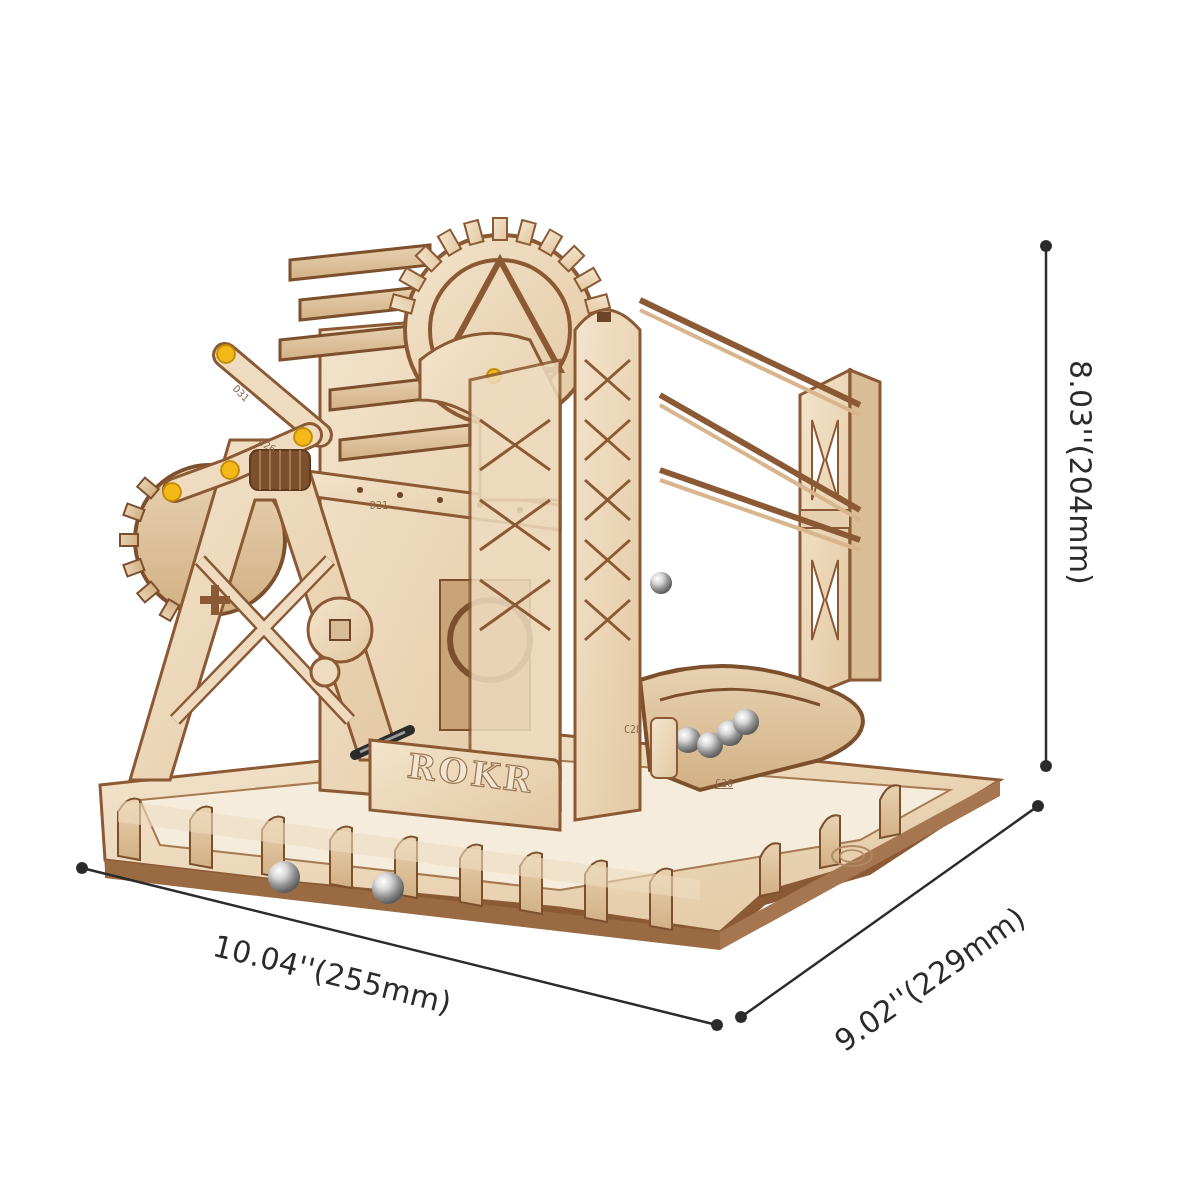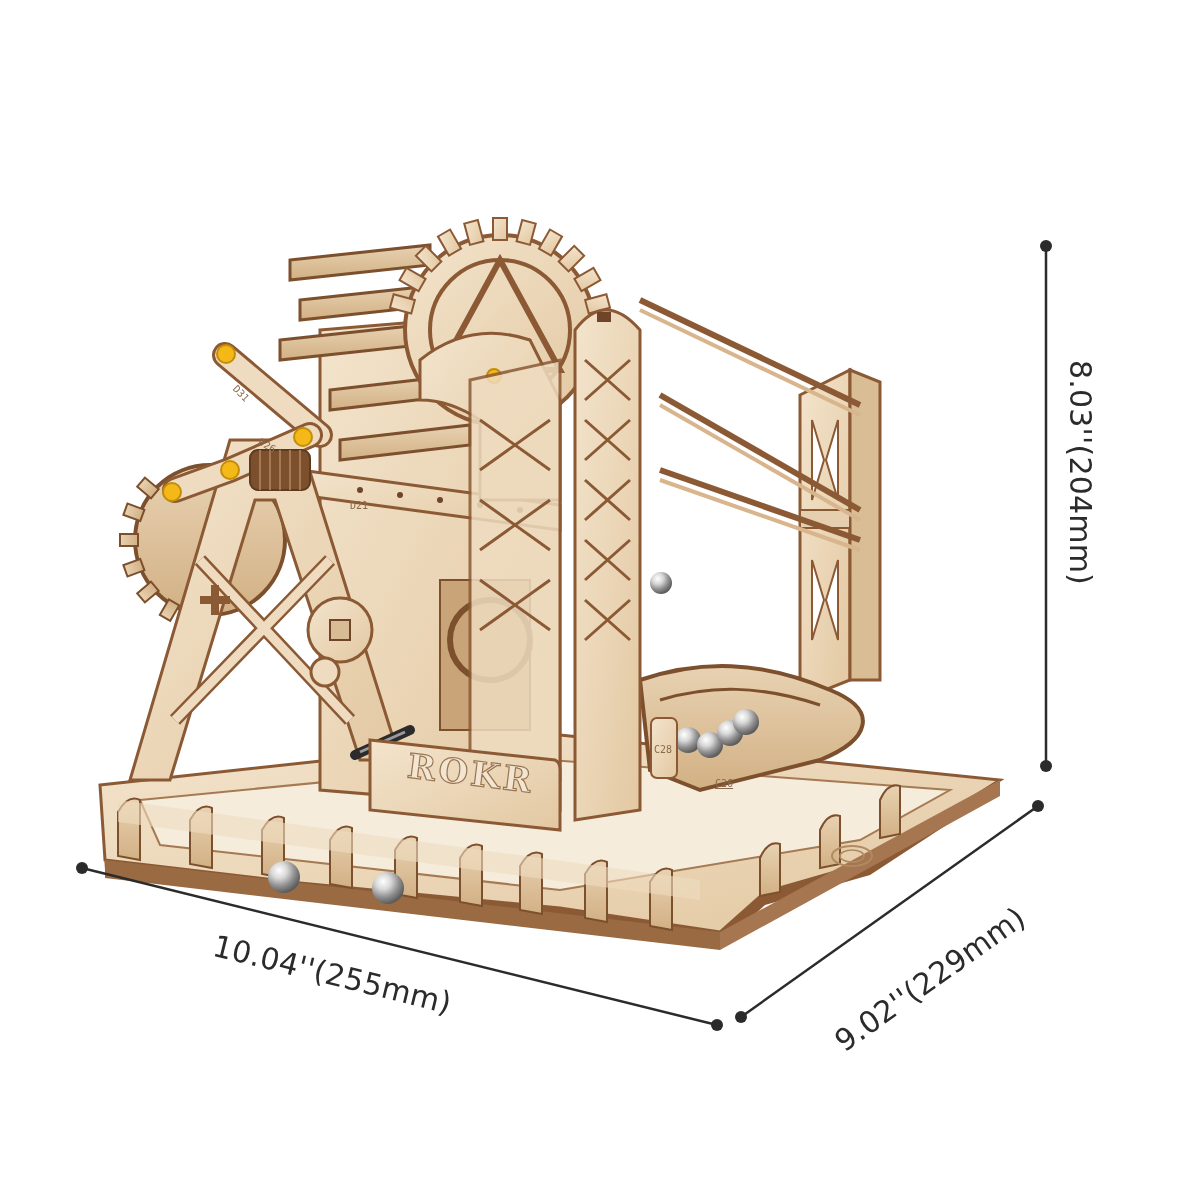--- a/index.html
+++ b/index.html
@@ -229,21 +229,21 @@
       </g>
     </g>
   </svg>
 
   
   <div class="brand-plate">ROKR</div>
 
   
   <span class="part-tag" style="left:232px;top:388px;transform:rotate(45deg);">D31</span>
   <span class="part-tag" style="left:258px;top:440px;transform:rotate(30deg);">D26</span>
-  <span class="part-tag" style="left:350px;top:500px;">D21</span>
-  <span class="part-tag" style="left:654px;top:724px;margin-top:20px;">C28</span>
+  <span class="part-tag" style="left:370px;top:500px;">D21</span>
+  <span class="part-tag" style="left:624px;top:724px;">C28</span>
   <span class="part-tag" style="left:715px;top:778px;text-decoration:underline;">C26</span>
 
   
   <div class="dim-label" style="left:218px;top:928px;transform:rotate(13.9deg);">10.04''(255mm)</div>
   <div class="dim-label" style="left:828px;top:1030px;transform:rotate(-35.4deg);">9.02''(229mm)</div>
   <div class="dim-label" style="left:1098px;top:360px;transform:rotate(90deg);">8.03''(204mm)</div>
 </div>
 
 </body></html>

